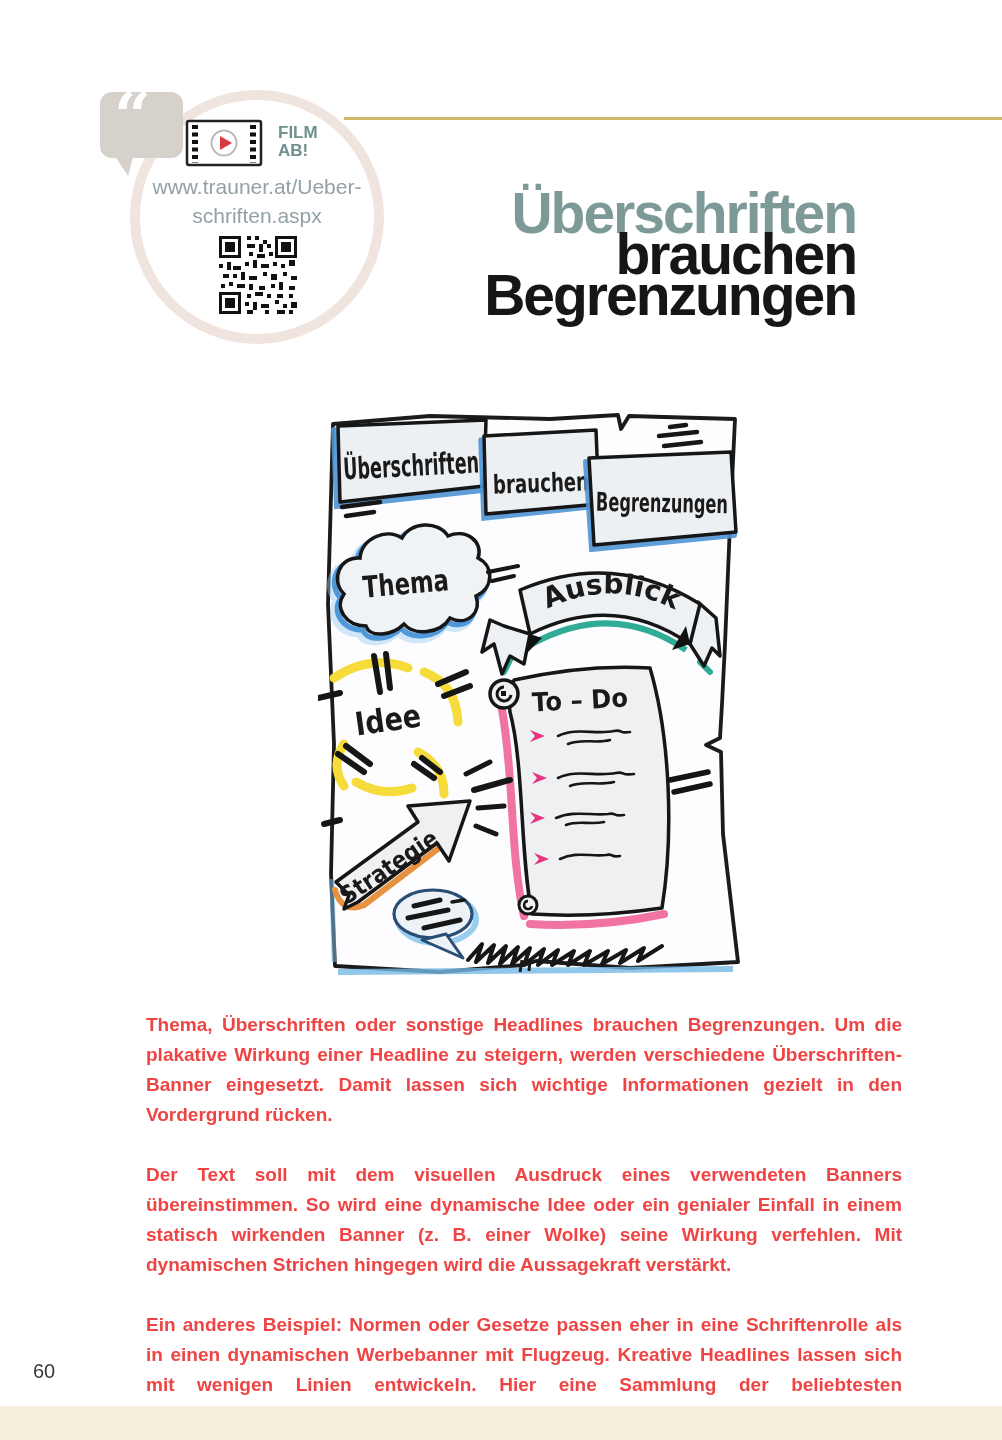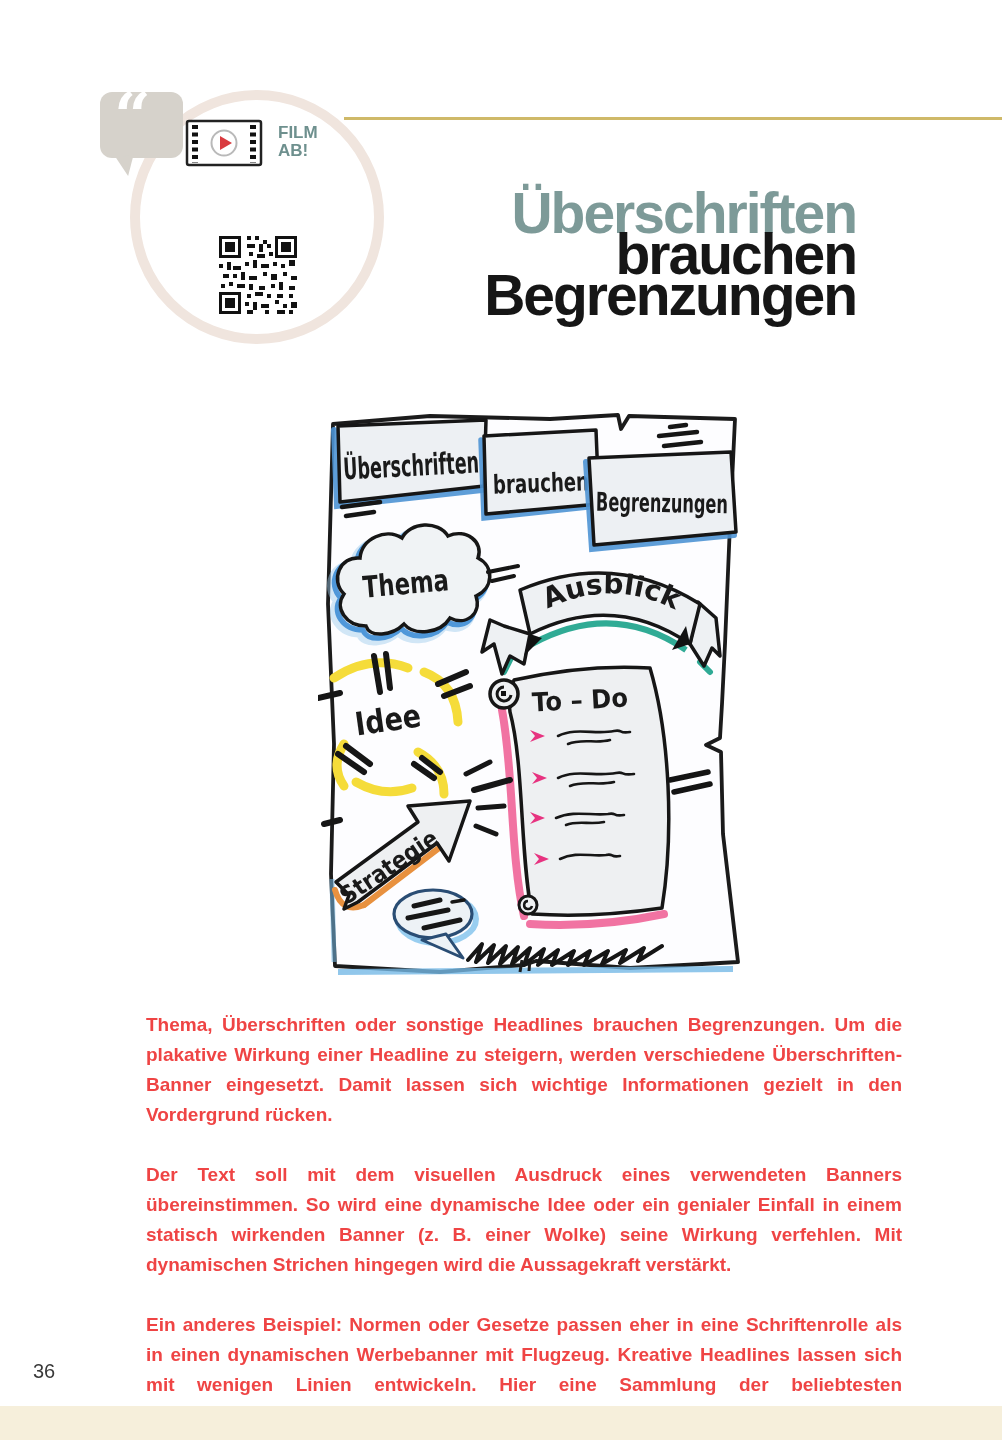--- a/index.html
+++ b/index.html
@@ -54,20 +54,24 @@
     <line x1="68" y1="7" x2="68" y2="45" stroke="#111" stroke-width="6" stroke-dasharray="4 3.5"></line>
     <circle cx="39" cy="25" r="12.5" fill="#ffffff" stroke="#b9b9b9" stroke-width="2"></circle>
     <path d="M35,18 L35,32 L47,25 Z" fill="#d93a3f"></path>
   </svg>
 
   <div class="film-label">
     <div>FILM</div>
     <div>AB!</div>
   </div>
 
+  <div class="badge-url">
+    <div>www.trauner.at/Ueber-</div>
+    <div>schriften.aspx</div>
+  </div>
 
   <svg class="qr" width="78" height="78" viewBox="0 0 78 78">
     <rect x="0" y="0" width="78" height="78" fill="#ffffff"></rect>
     <g fill="#111">
       <rect x="0" y="0" width="22" height="22"></rect>
         <rect x="3" y="3" width="16" height="16" fill="#fff"></rect>
         <rect x="6" y="6" width="10" height="10"></rect>
       <rect x="56" y="0" width="22" height="22"></rect>
         <rect x="59" y="3" width="16" height="16" fill="#fff"></rect>
         <rect x="62" y="6" width="10" height="10"></rect>
@@ -215,16 +219,16 @@
 
     <polyline points="150,556 164,540 158,558 176,541 170,559 188,542 182,560 200,543 194,560 212,544 206,561 226,545 220,561 240,546 234,561 256,547 250,561 272,547 266,561 290,547 284,560 308,546 302,559 326,544 320,557 344,542" fill="none" stroke="#161616" stroke-width="4" stroke-linejoin="round" stroke-linecap="round"></polyline>
   </svg>
 
   <div class="copy">
     <p>Thema, Überschriften oder sonstige Headlines brauchen Begrenzungen. Um die plakative Wirkung einer Headline zu steigern, werden verschiedene Überschriften-Banner eingesetzt. Damit lassen sich wichtige Informationen gezielt in den Vordergrund rücken.</p>
     <p>Der Text soll mit dem visuellen Ausdruck eines verwendeten Banners übereinstimmen. So wird eine dynamische Idee oder ein genialer Einfall in einem statisch wirkenden Banner (z. B. einer Wolke) seine Wirkung verfehlen. Mit dynamischen Strichen hingegen wird die Aussagekraft verstärkt.</p>
     <p>Ein anderes Beispiel: Normen oder Gesetze passen eher in eine Schriftenrolle als in einen dynamischen Werbebanner mit Flugzeug. Kreative Headlines lassen sich mit wenigen Linien entwickeln. Hier eine Sammlung der beliebtesten Darstellungsmöglichkeiten.</p>
   </div>
 
-  <div class="page-number">36</div>
+  <div class="page-number">60</div>
   <div class="bottom-band"></div>
 
 </div>
 
 </body></html>

